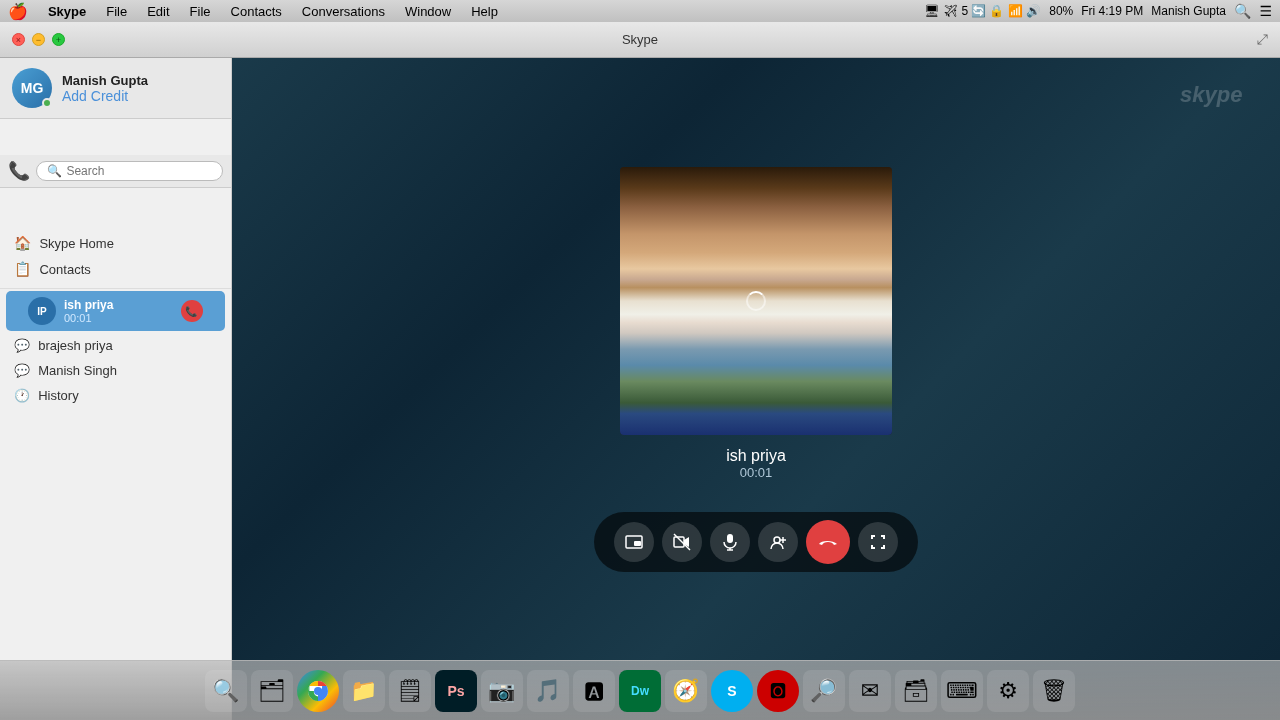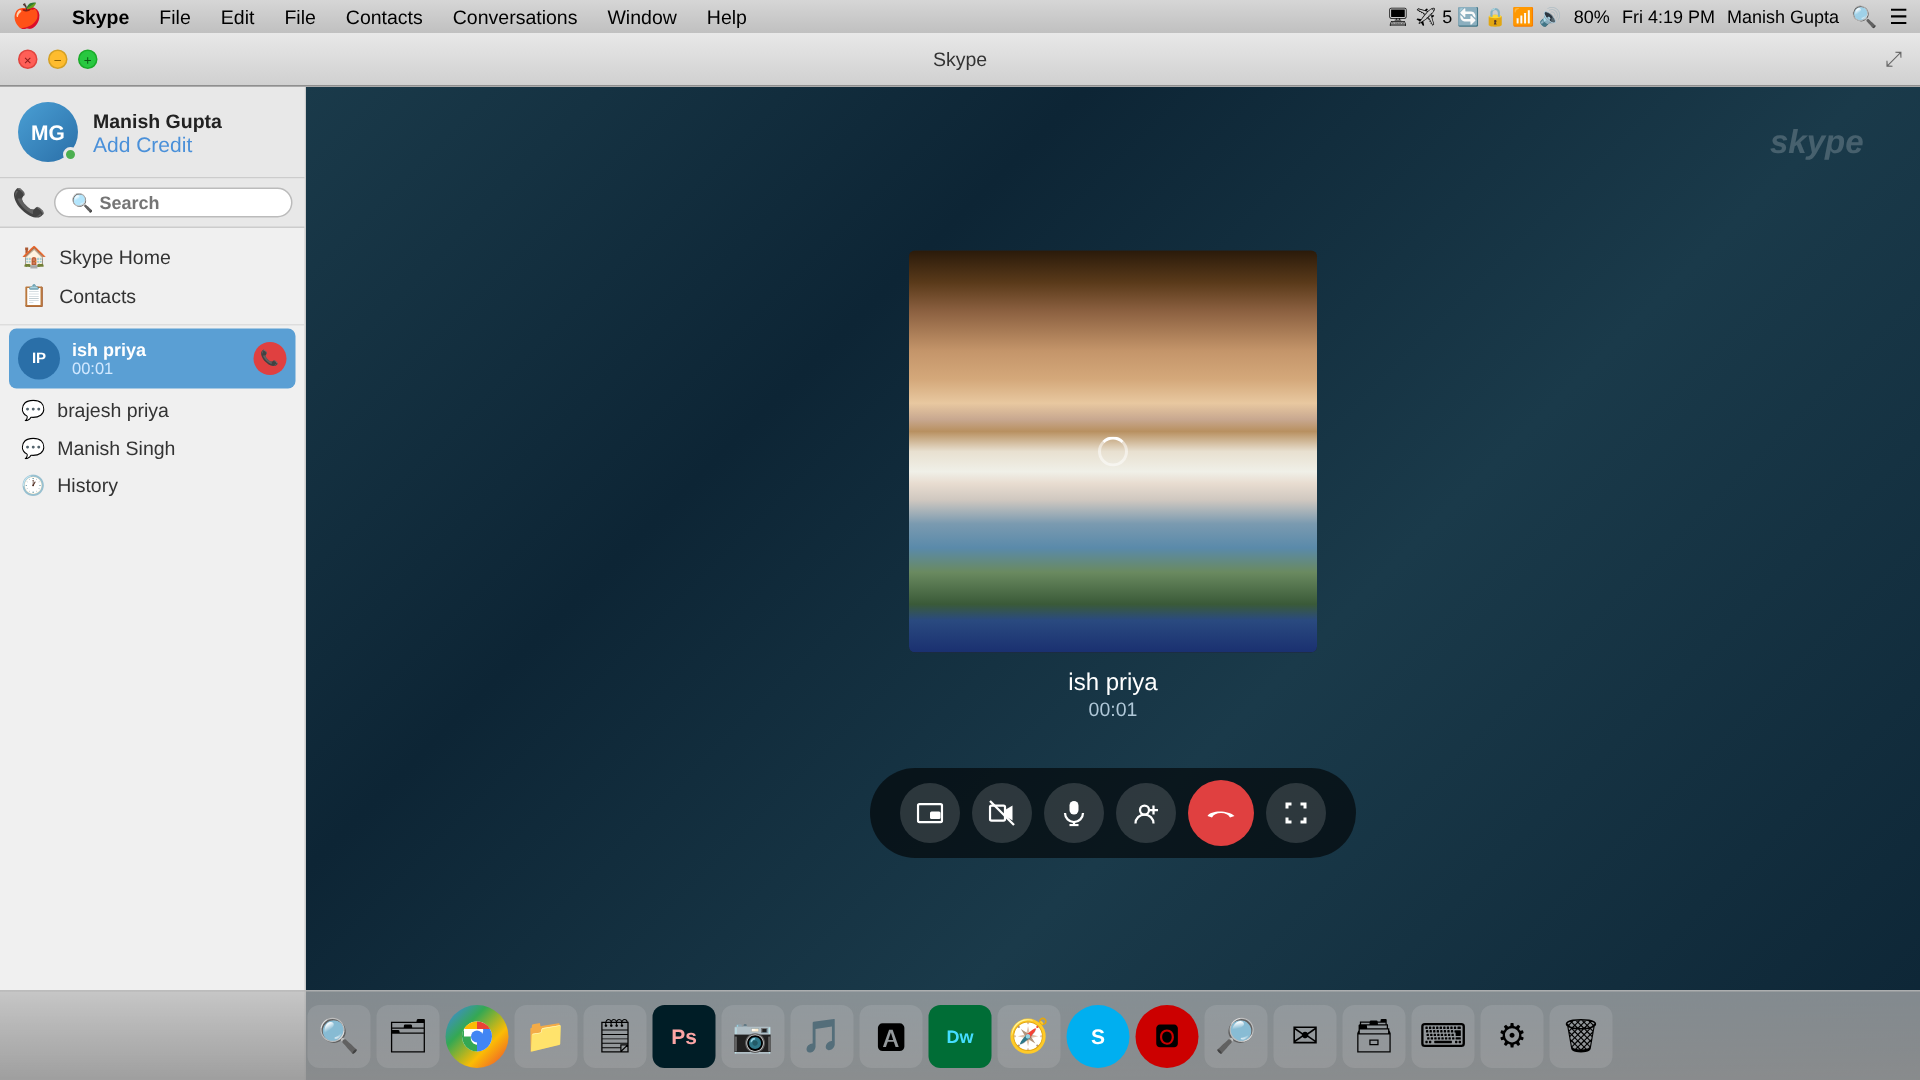--- a/index.html
+++ b/index.html
@@ -78,26 +78,27 @@
 
     
     .app-content {
       display: flex;
       flex: 1;
       background: #fff;
     }
 
     
     .sidebar {
-      width: 204px;
+      width: 232px;
       background: #f0f0f0;
       display: flex;
       flex-direction: column;
       border-right: 1px solid #ccc;
       flex-shrink: 0;
+      gap: 36px;
     }
 
     
     .profile-area {
       padding: 10px 12px;
       display: flex;
       align-items: center;
       gap: 10px;
       background: #e8e8e8;
       border-bottom: 1px solid #ccc;
@@ -133,21 +134,21 @@
 
     
     .section-label {
       font-size: 10px; font-weight: 700;
       color: #666; text-transform: uppercase;
       padding: 8px 14px 4px;
       letter-spacing: 0.5px;
     }
     .call-item {
       display: flex; align-items: center;
-      padding: 6px 6px;
+      padding: 6px 22px;
       background: #5a9fd4;
       margin: 2px 6px;
       border-radius: 5px;
       cursor: pointer;
       position: relative;
     }
     .call-item-avatar {
       width: 28px; height: 28px; border-radius: 50%;
       background: #2a6fa8;
       display: flex; align-items: center; justify-content: center;
@@ -187,21 +188,20 @@
       border-radius: 12px;
       padding: 2px 10px;
       gap: 4px;
       flex: 1;
     }
     .search-magnifier { font-size: 12px; color: #888; }
     .search-field {
       border: none; outline: none;
       font-size: 12px; background: transparent;
       width: 100%;
-      font-weight: bold;
     }
 
     
     .main-area {
       flex: 1;
       background: linear-gradient(135deg, #1a3a4a 0%, #0d2535 30%, #1a3a4a 60%, #0d2535 100%);
       position: relative;
       display: flex;
       flex-direction: column;
       align-items: center;

